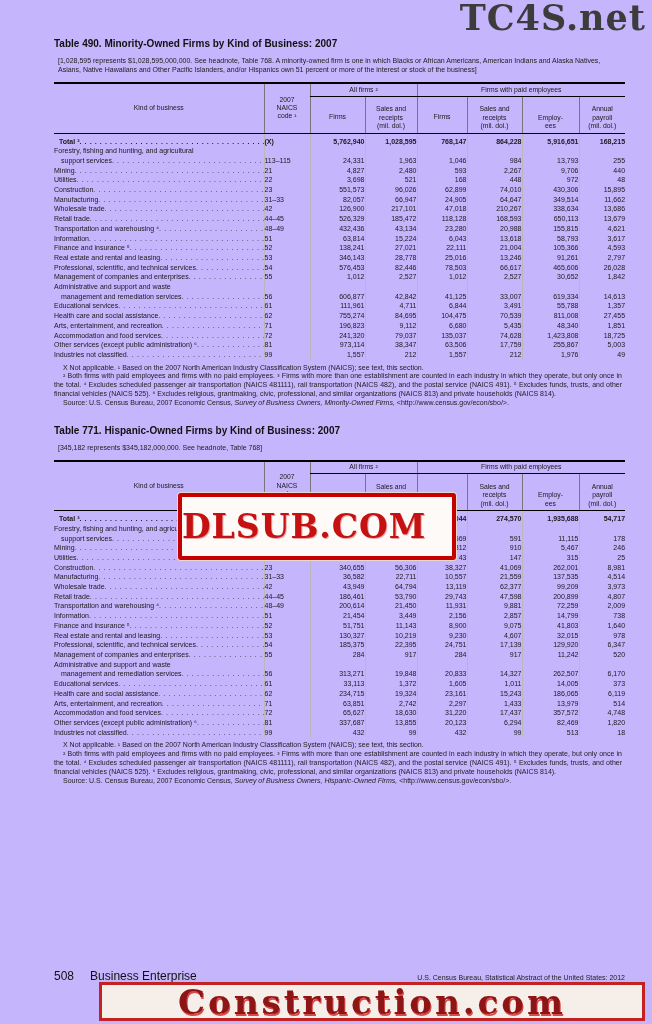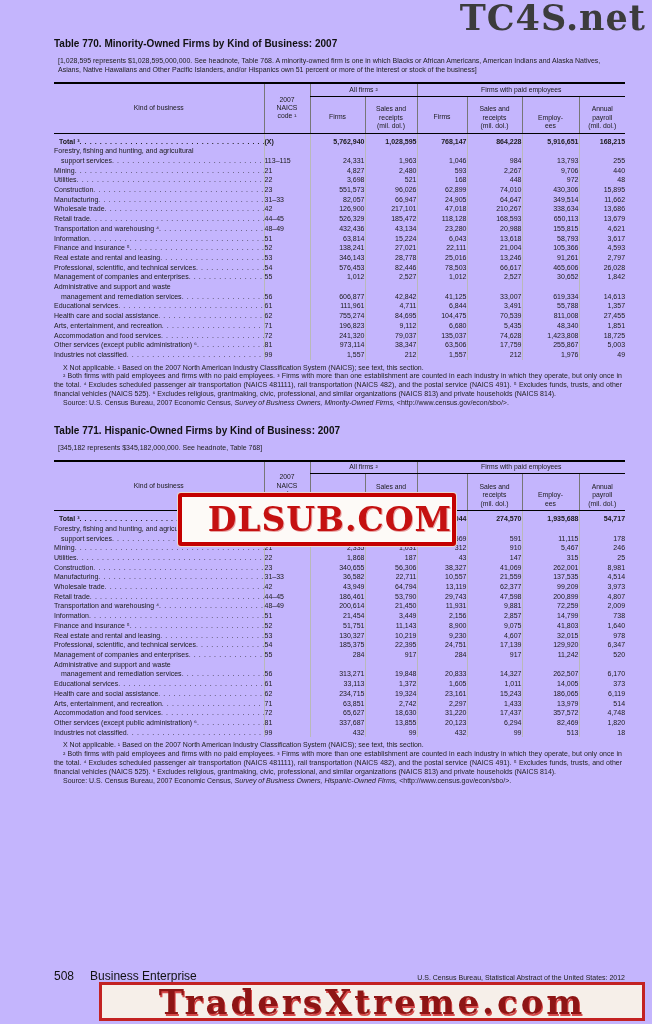--- a/index.html
+++ b/index.html
@@ -61,23 +61,23 @@
   .footer-page-num { margin-right:16px; }
   .footer-right { font-size:7px; color:#222; }
 
   
   .wm-top {
     position:absolute; top:-2px; right:6px; z-index:6;
     font-family:"DejaVu Serif", serif; font-weight:bold; font-size:35px; line-height:40px;
     color:#3c3c3c; letter-spacing:1px;
   }
   .wm-mid {
-    position:absolute; left:178px; top:493px; width:278px; height:53px; z-index:6;
+    position:absolute; left:178px; top:493px; width:278px; height:67px; z-index:6;
     border:4px solid #c40000; border-radius:3px; background:#fdfaf7;
-    display:flex; align-items:center; justify-content:flex-end;
+    display:flex; align-items:center; justify-content:flex-start;
     box-shadow:0 0 0 1px #e8d8cf;
   }
   .wm-mid span {
     font-family:"DejaVu Serif", serif; font-weight:bold; font-size:33px;
     color:#c51111; letter-spacing:1px; text-shadow:1px 1px 0 #e8a5a5;
   }
   .wm-bottom {
     position:absolute; left:99px; top:982px; width:546px; height:39px; z-index:6;
     border:3px solid #c32222; background:#f6efe9;
     display:flex; align-items:center; justify-content:center; overflow:hidden;
@@ -91,21 +91,21 @@
 </head>
 <body>
 
 <div class="page">
 
   <div class="wm-top">TC4S.net</div>
 
   <div class="content">
 
     <div class="section">
-      <div class="table-title">Table 770. Minority-Owned Firms by Kind of Business: 2007</div>
+      <div class="table-title">Table 490. Minority-Owned Firms by Kind of Business: 2007</div>
       <div class="headnote">[1,028,595 represents $1,028,595,000,000. See headnote, Table 768. A minority-owned firm is one in which Blacks or African Americans, American Indians and Alaska Natives, Asians, Native Hawaiians and Other Pacific Islanders, and/or Hispanics own 51 percent or more of the interest or stock of the business]</div>
 
       <table class="stat-table">
         <colgroup>
           <col class="w-label">
             <col class="w-code">
             <col class="w-n1">
             <col class="w-n2">
           <col class="w-n3">
             <col class="w-n4">
@@ -848,16 +848,16 @@
       <span class="footer-page-num">508</span><span>Business Enterprise</span>
     </div>
     <div class="footer-right">U.S. Census Bureau, Statistical Abstract of the United States: 2012</div>
   </div>
 
   <div class="wm-mid">
     <span>DLSUB.COM</span>
   </div>
 
   <div class="wm-bottom">
-    <span>TradersXtreme.com</span>
+    <span>Construction.com</span>
   </div>
 
 </div>
 
 </body></html>

